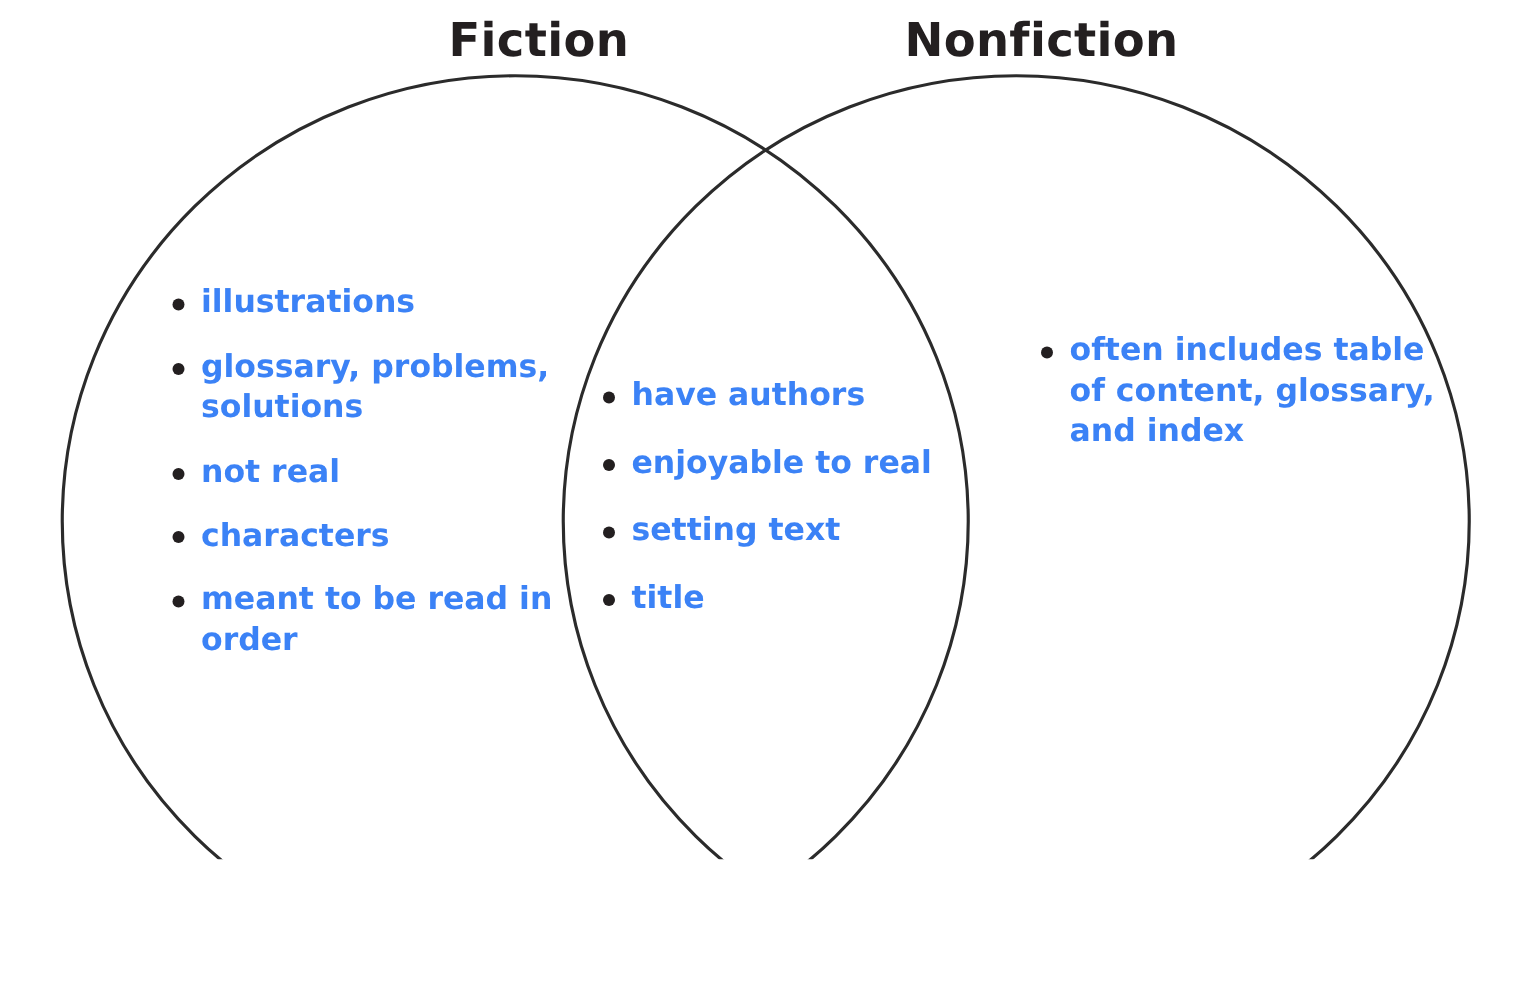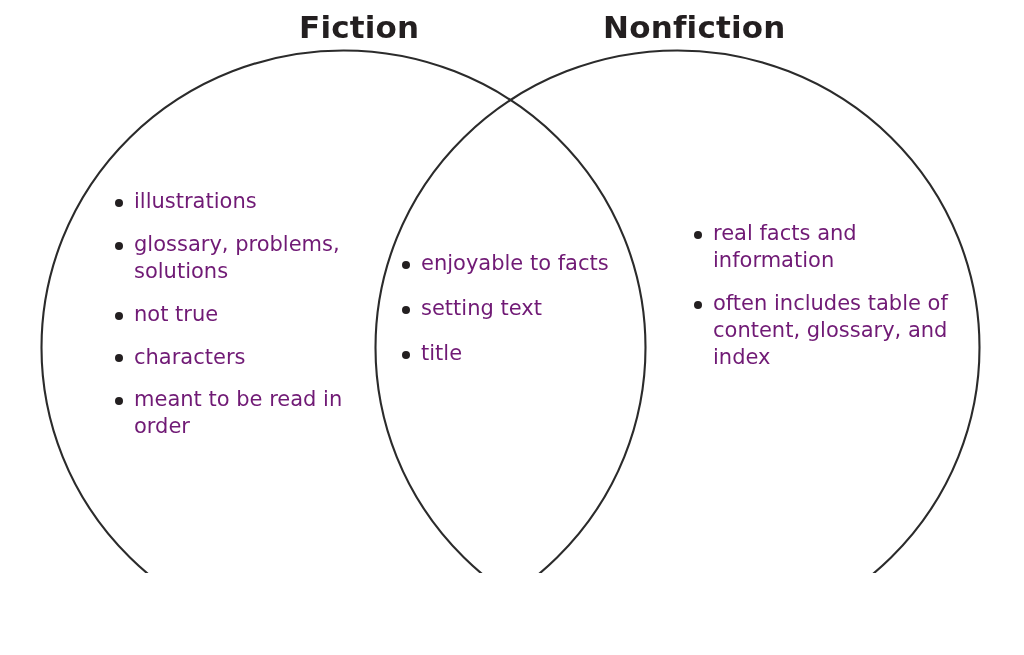--- a/index.html
+++ b/index.html
@@ -40,22 +40,22 @@
   }
   #title-fiction { left: 299px; top: 12px; }
   #title-nonfiction { left: 603px; top: 12px; text-align: right; }
 
   
   .bullet-list {
     position: absolute;
     margin: 0;
     padding: 0;
     list-style: none;
-    color: #701a75;
-    font-weight: 400;
+    color: #3b82f6;
+    font-weight: 700;
   }
   .bullet-list li {
     position: relative;
     padding-left: 21px;
     margin: 0 0 16px 0;
   }
   .bullet-list li:last-child { margin-bottom: 0; }
   .bullet-list li::before {
     content: "";
     position: absolute;
@@ -100,29 +100,29 @@
     <ellipse cx="677.5" cy="347.5" rx="302" ry="297" fill="none" stroke="#2b2b2b" stroke-width="2.1"></ellipse>
   </svg>
 
   <div class="circle-title" id="title-fiction">Fiction</div>
 
   <div class="circle-title" id="title-nonfiction">Nonfiction</div>
 
   <ul class="bullet-list" id="list-fiction">
     <li>illustrations</li>
     <li>glossary, problems, solutions</li>
-    <li>not true</li>
+    <li>not real</li>
     <li>characters</li>
     <li>meant to be read in order</li>
   </ul>
 
   <ul class="bullet-list" id="list-both">
-    <li>enjoyable to facts</li>
+    <li>have authors</li>
+    <li>enjoyable to real</li>
     <li>setting text</li>
     <li>title</li>
   </ul>
 
   <ul class="bullet-list" id="list-nonfiction">
-    <li>real facts and information</li>
     <li>often includes table of content, glossary, and index</li>
   </ul>
 
 </div>
 
 </body></html>

